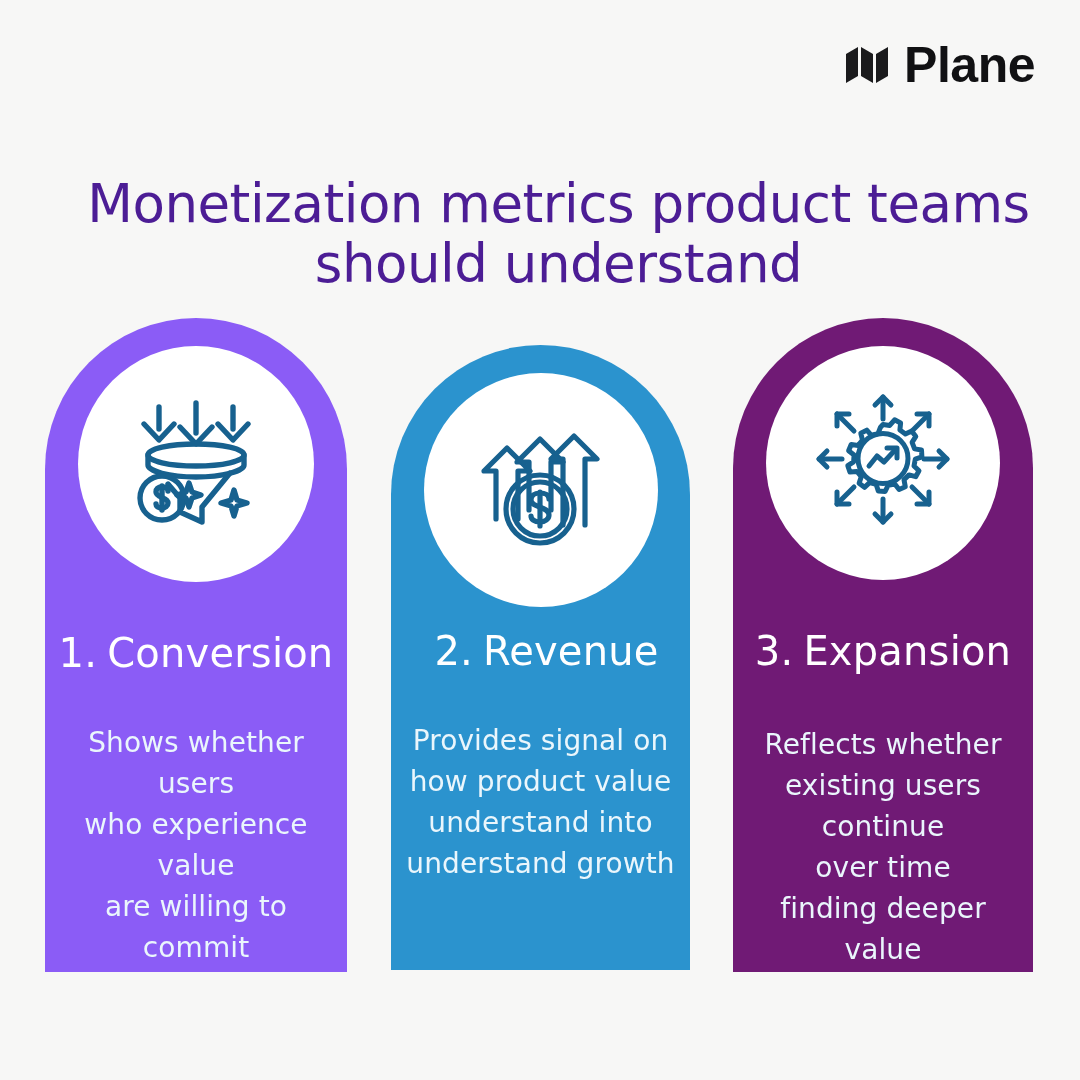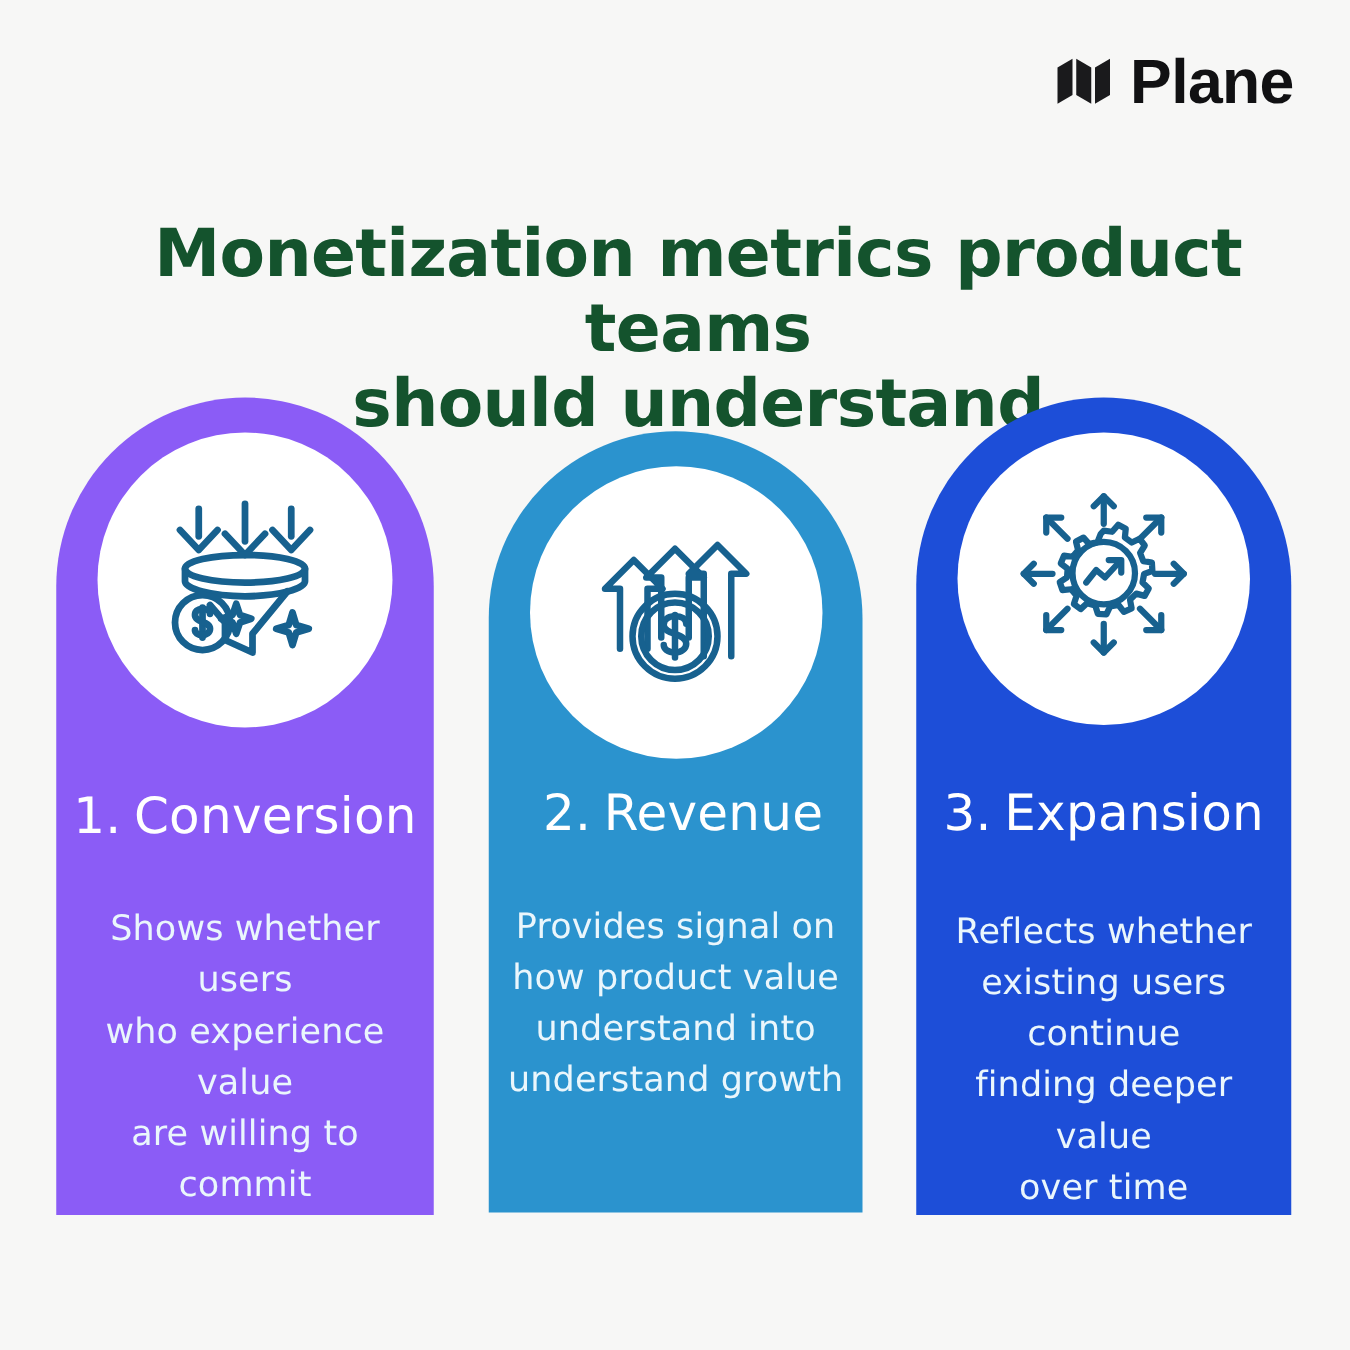--- a/index.html
+++ b/index.html
@@ -16,38 +16,38 @@
   .logo-mark{width:48px;height:40px;display:block;}
   .logo-text{
     font-size:50px;font-weight:700;color:#111113;
     letter-spacing:-0.5px;line-height:1;
     font-family:"Liberation Sans","DejaVu Sans",sans-serif;
   }
 
   
   .title{
     position:absolute;left:0;right:0;top:138px;
-    text-align:center;color:#14532d;
-    font-size:53px;line-height:60px;font-weight:700;
+    text-align:center;color:#4c1d95;
+    font-size:53px;line-height:60px;font-weight:400;
     letter-spacing:-0.5px;
     font-family:"DejaVu Sans","Liberation Sans",sans-serif;
     margin-left:37px;
   }
   .title .ln{display:block;}
 
   
   .card{
     position:absolute;
     border-top-left-radius:151px;
     border-top-right-radius:151px;
     overflow:hidden;
   }
   #card-1{left:45px;top:318px;width:302px;height:654px;background:#8b5cf6;}
   #card-2{left:391px;top:345px;width:299px;height:625px;background:#2b93ce;}
-  #card-3{left:733px;top:318px;width:300px;height:654px;background:#1d4ed8;}
+  #card-3{left:733px;top:318px;width:300px;height:654px;background:#701a75;}
 
   .icon-circle{
     position:absolute;left:50%;transform:translateX(-50%);
     background:#ffffff;border-radius:50%;
     display:flex;align-items:center;justify-content:center;
   }
   #card-1 .icon-circle{top:28px;width:236px;height:236px;}
   #card-2 .icon-circle{top:28px;width:234px;height:234px;}
   #card-3 .icon-circle{top:28px;width:234px;height:234px;}
   .icon-circle svg{display:block;}
@@ -207,18 +207,18 @@
           <path d="M108 115 L120 115 L120 103"></path>
         </svg>
       </span>
     </div>
     <div class="card-heading">
       <span class="num">3.</span><span>Expansion</span>
     </div>
     <div class="card-desc">
       <span class="ln">Reflects whether</span>
       <span class="ln">existing users continue</span>
+      <span class="ln">over time</span>
       <span class="ln">finding deeper value</span>
-      <span class="ln">over time</span>
     </div>
   </div>
 
 </div>
 
 </body></html>

